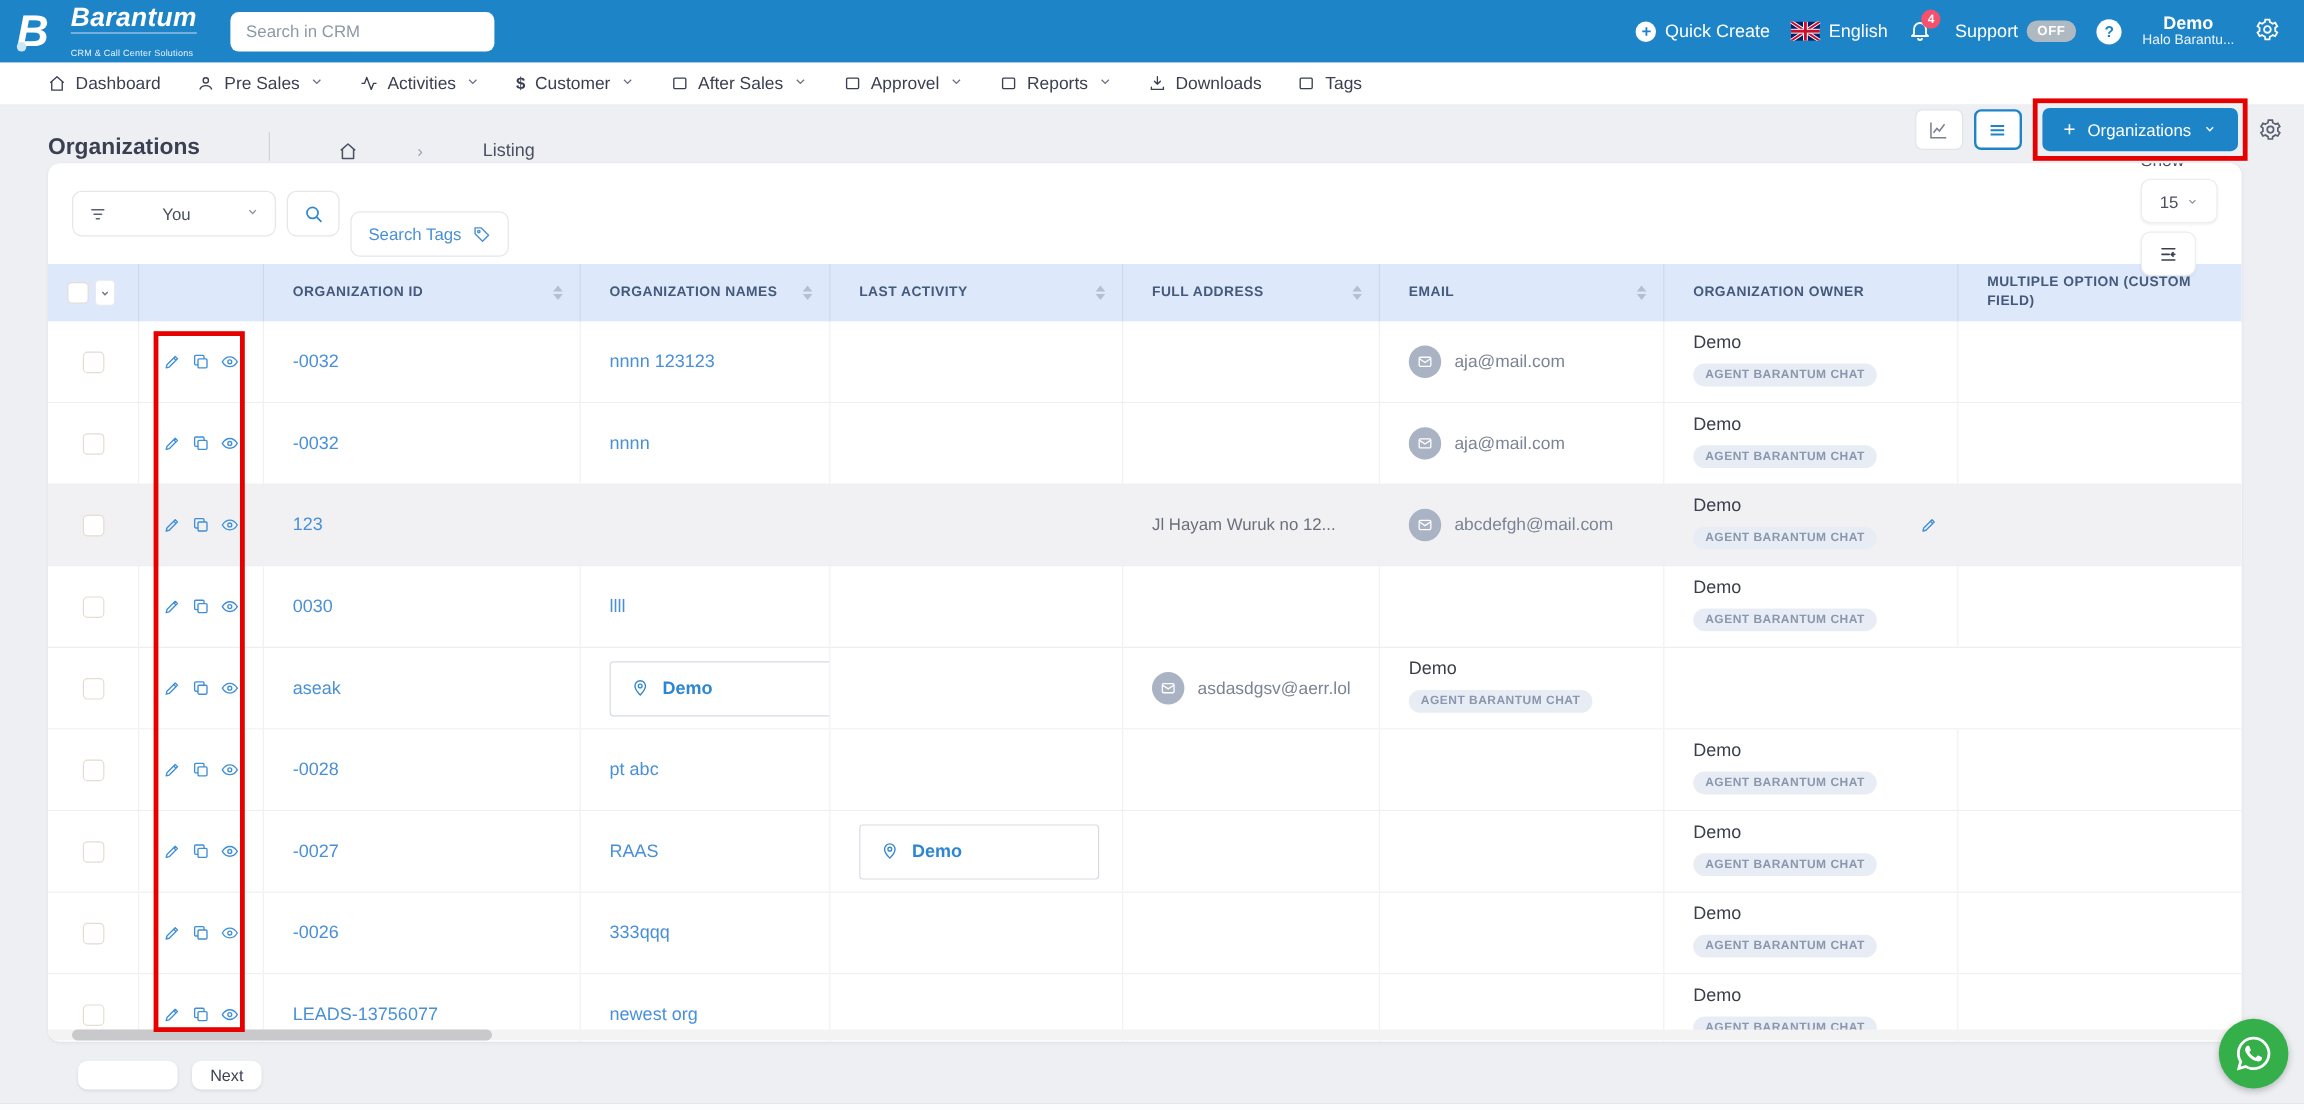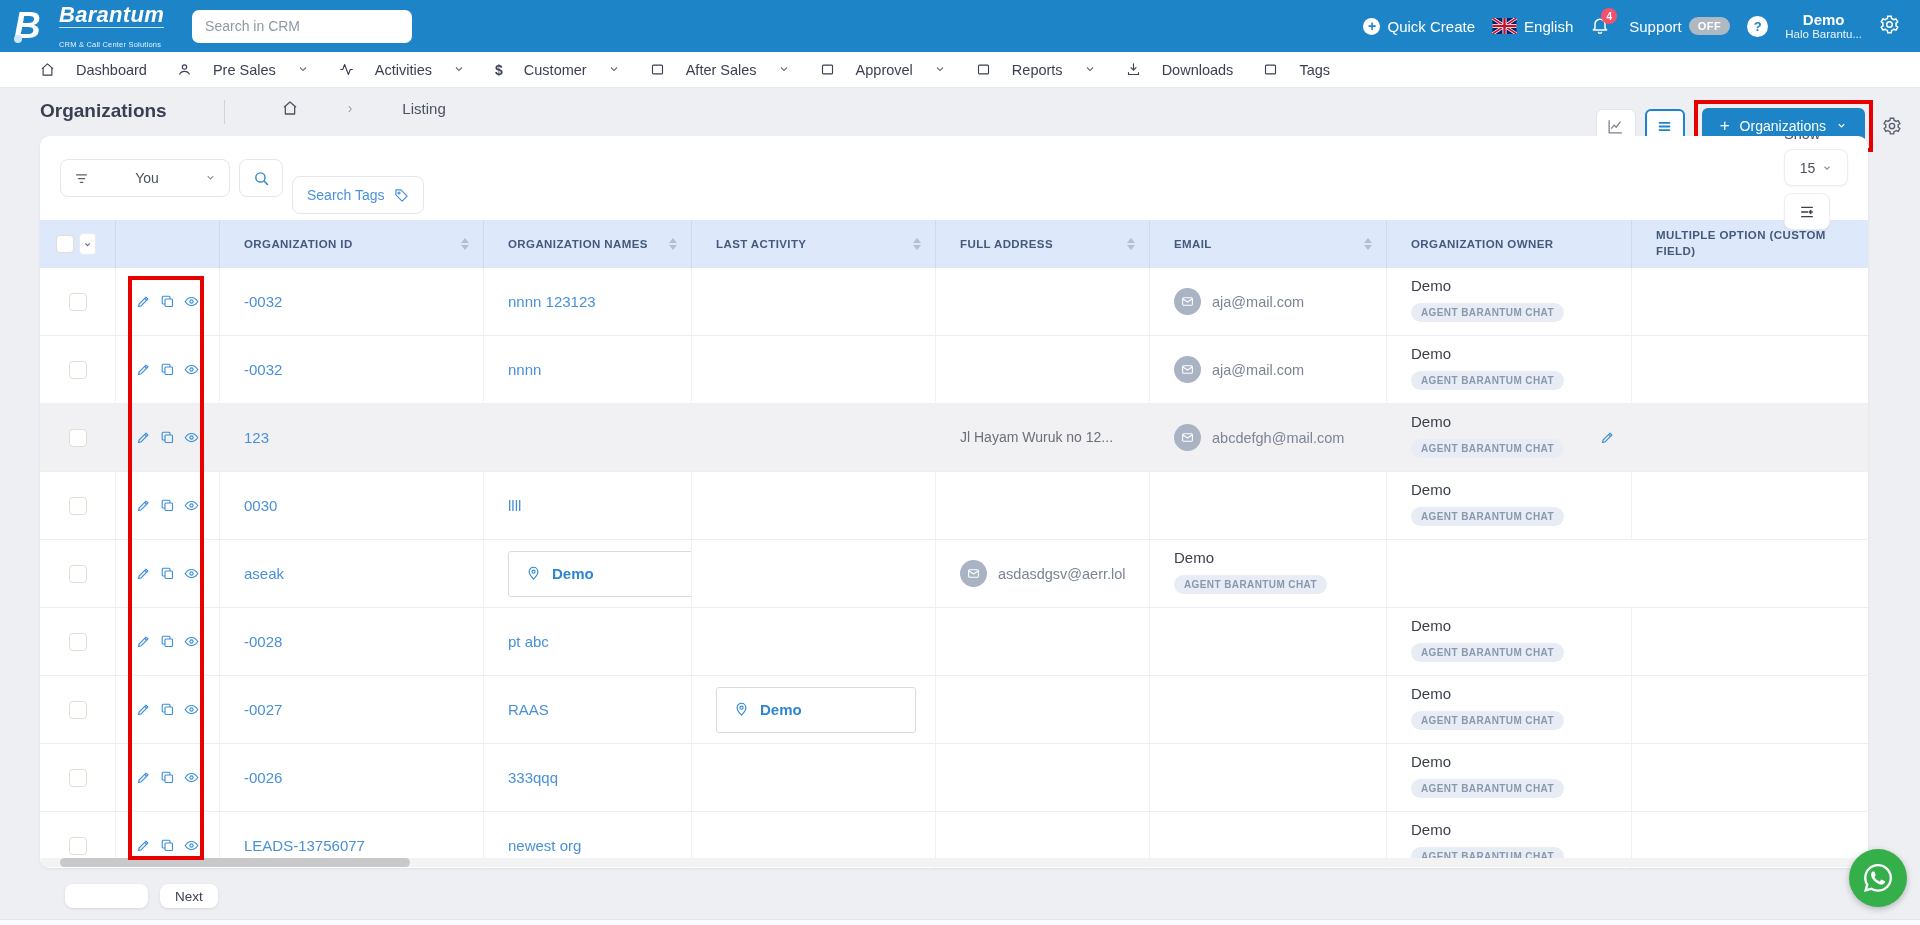--- a/index.html
+++ b/index.html
@@ -26,27 +26,27 @@
   .notif-badge { position:absolute; top:-7px; right:-5px; min-width:16px; height:16px; border-radius:50%; background:#f4516c; color:#fff; font-size:10px; font-weight:700; display:flex; align-items:center; justify-content:center; }
   .off-pill { background:#afb9c2; color:#fff; font-size:11px; font-weight:700; padding:3px 9px; border-radius:10px; letter-spacing:.5px; }
   .help-circle { width:21px; height:21px; border-radius:50%; background:#fff; color:#1e84c8; font-weight:700; font-size:13px; display:flex; align-items:center; justify-content:center; }
   .user-block { display:flex; flex-direction:column; align-items:center; line-height:1.15; }
   .user-name { font-size:15px; font-weight:700; }
   .user-sub { font-size:11.5px; color:#eaf4fc; }
   .gear-white svg { width:21px; height:21px; }
 
   
   .navbar { height:36px; background:#fff; border-bottom:1px solid #e7e9ee; display:flex; align-items:center; padding:0 0 0 40px; gap:30px; }
-  .nav-item { display:flex; align-items:center; gap:21px; font-size:14.5px; color:#3a3f51; cursor:pointer; white-space:nowrap; }
+  .nav-item { display:flex; align-items:center; gap:8px; font-size:14.5px; color:#3a3f51; cursor:pointer; white-space:nowrap; }
   .nav-ic svg { width:15px; height:15px; display:block; color:#3a3f51; }
   .nav-dollar { font-size:14px; font-weight:600; }
   .nav-chev svg { width:12px; height:12px; color:#6a7080; }
 
   
-  .crumbrow { height:46px; display:flex; align-items:flex-start; padding:12px 18px 0 40px;gap:40px; }
+  .crumbrow { height:46px; display:flex; align-items:flex-end; padding:12px 18px 0 40px;gap:40px; }
   .page-title { font-size:19px; font-weight:600; color:#3a3f51; }
   .crumb-sep { width:1px; height:24px; background:#cfd3da; margin:0 17px; }
   .crumb-home svg { width:16px; height:16px; color:#4b5160; display:block; }
   .crumb-arrow { color:#9aa0ab; margin:0 10px; font-size:14px; }
   .crumb-current { font-size:15px; color:#4b5160; }
   .crumb-right { margin-left:auto; display:flex; align-items:center; gap:9px; }
   .icon-btn { width:40px; height:34px; background:#fff; border:1px solid #e2e4e9; border-radius:6px; display:flex; align-items:center; justify-content:center; cursor:pointer; }
   .icon-btn svg { width:17px; height:17px; color:#7a8090; }
   .icon-btn.active { border:2px solid #1e84c8; }
   .icon-btn.active svg { color:#1e84c8; }

